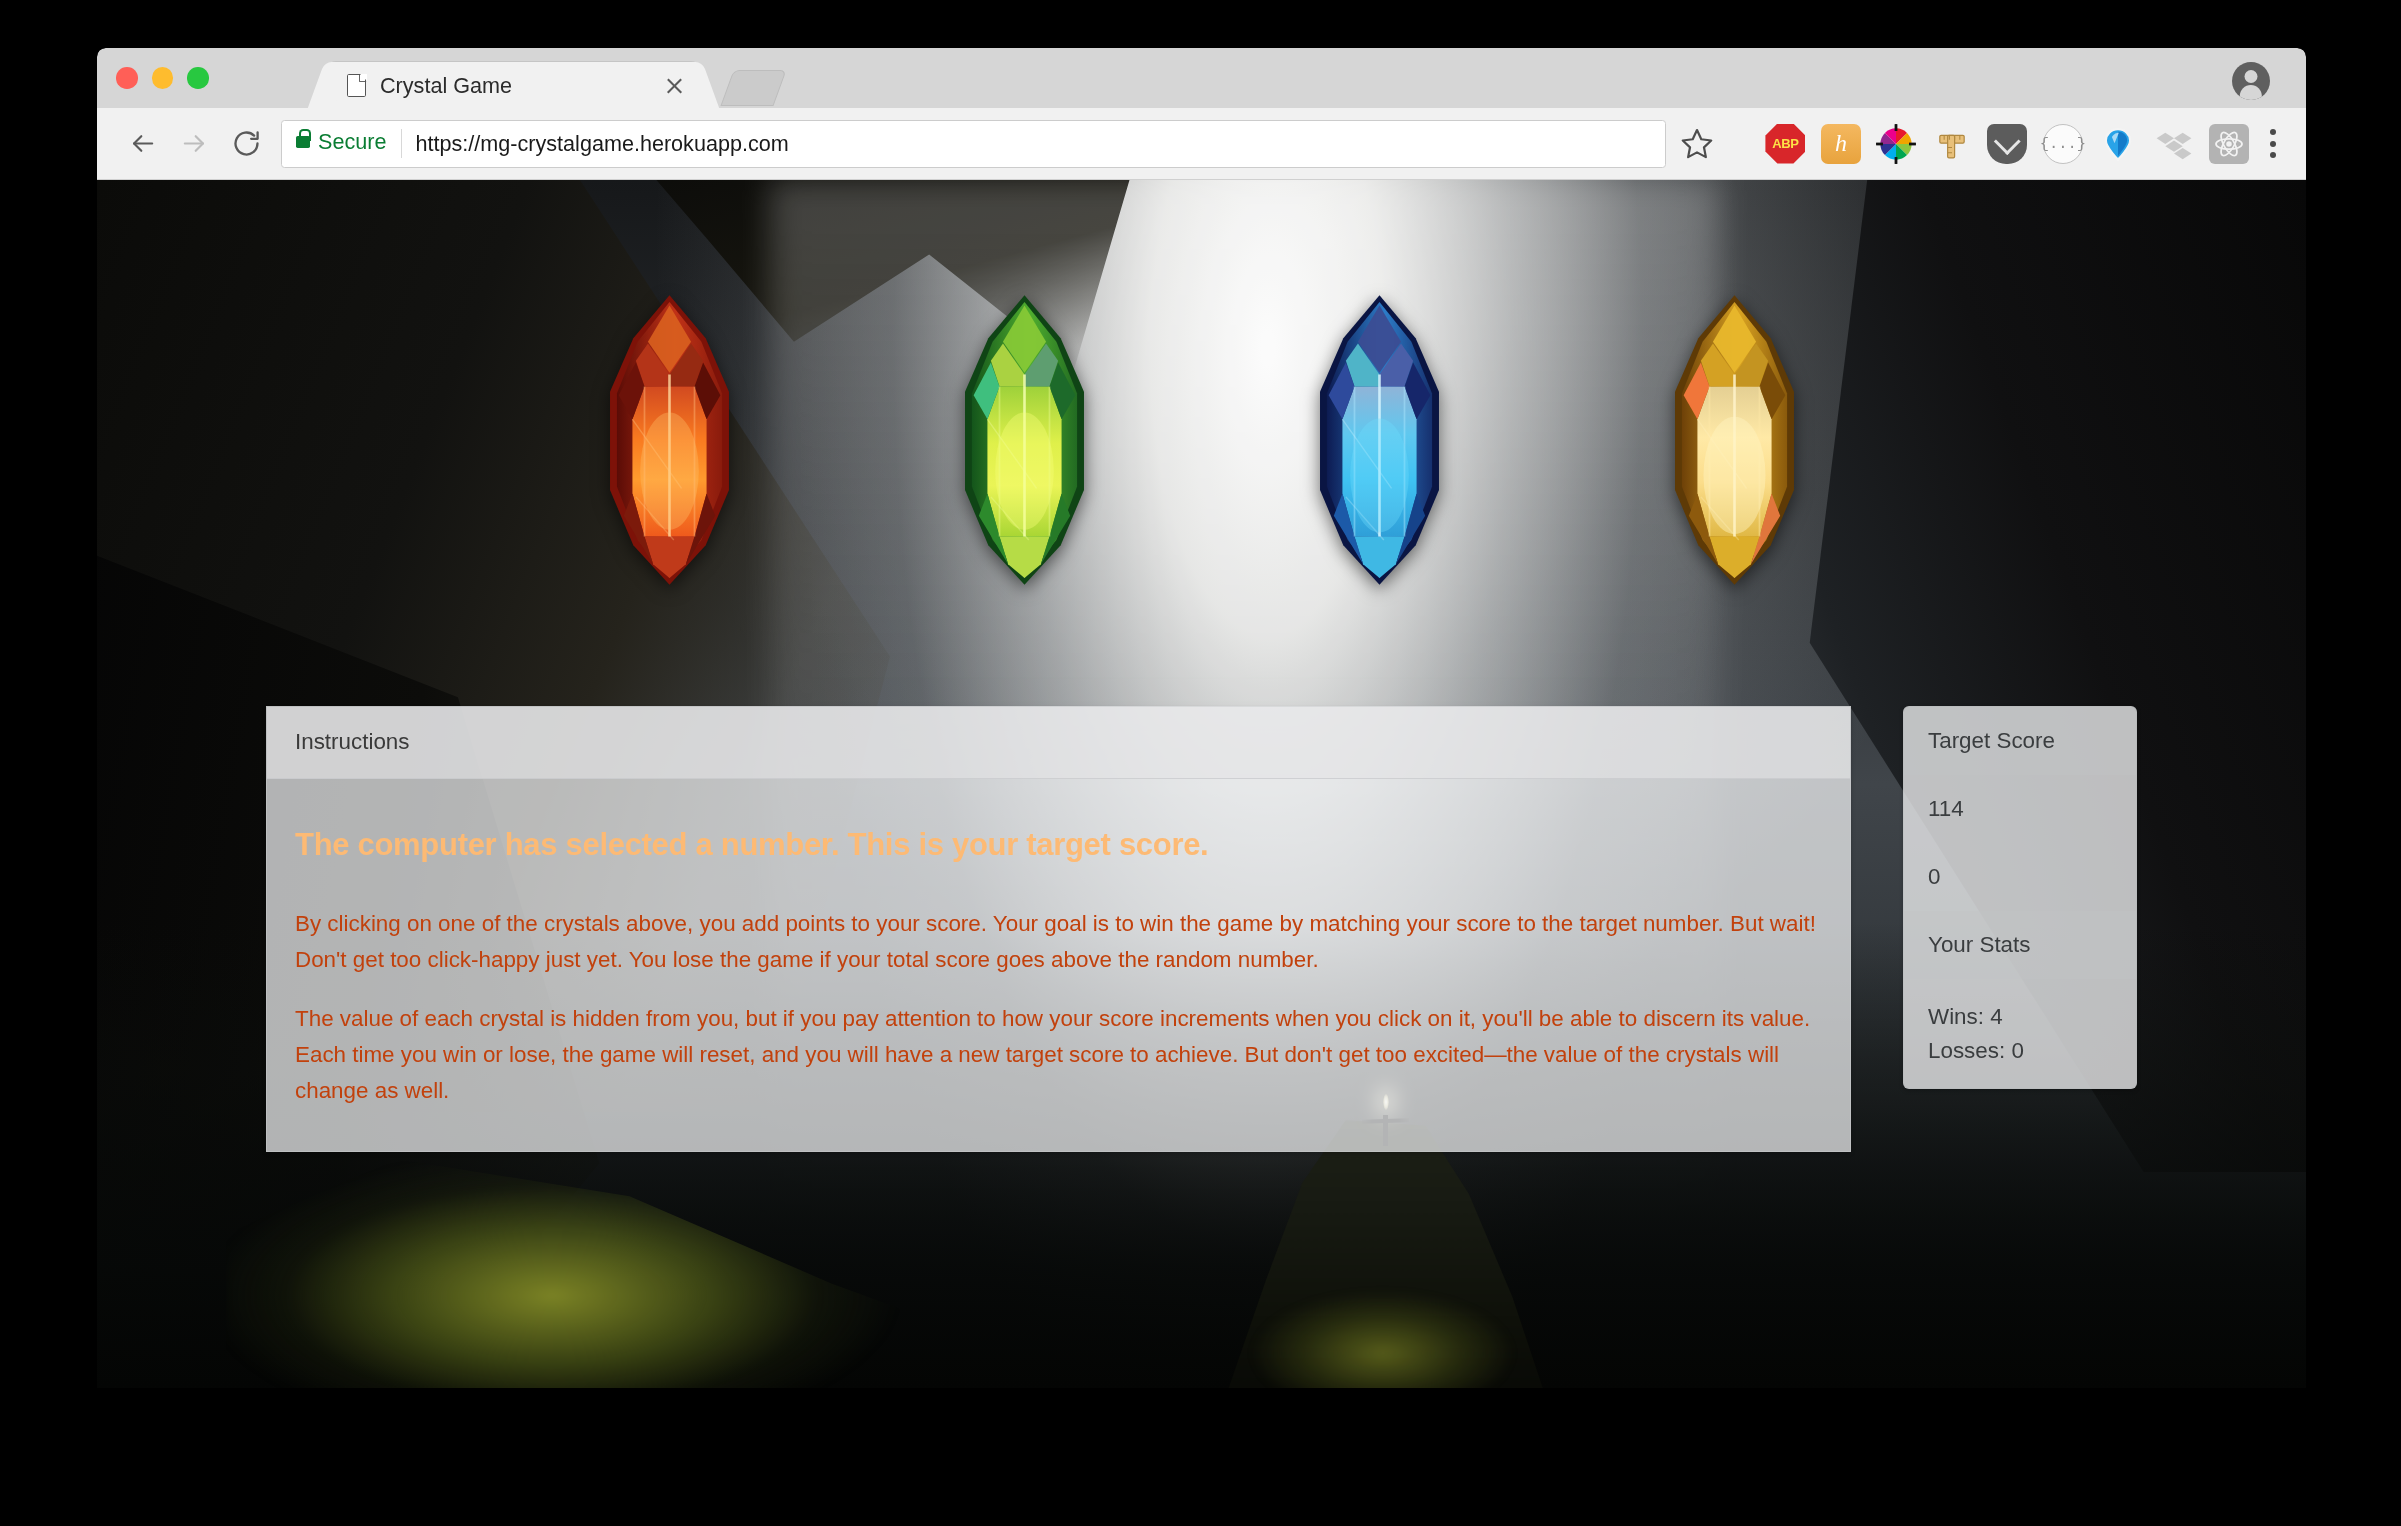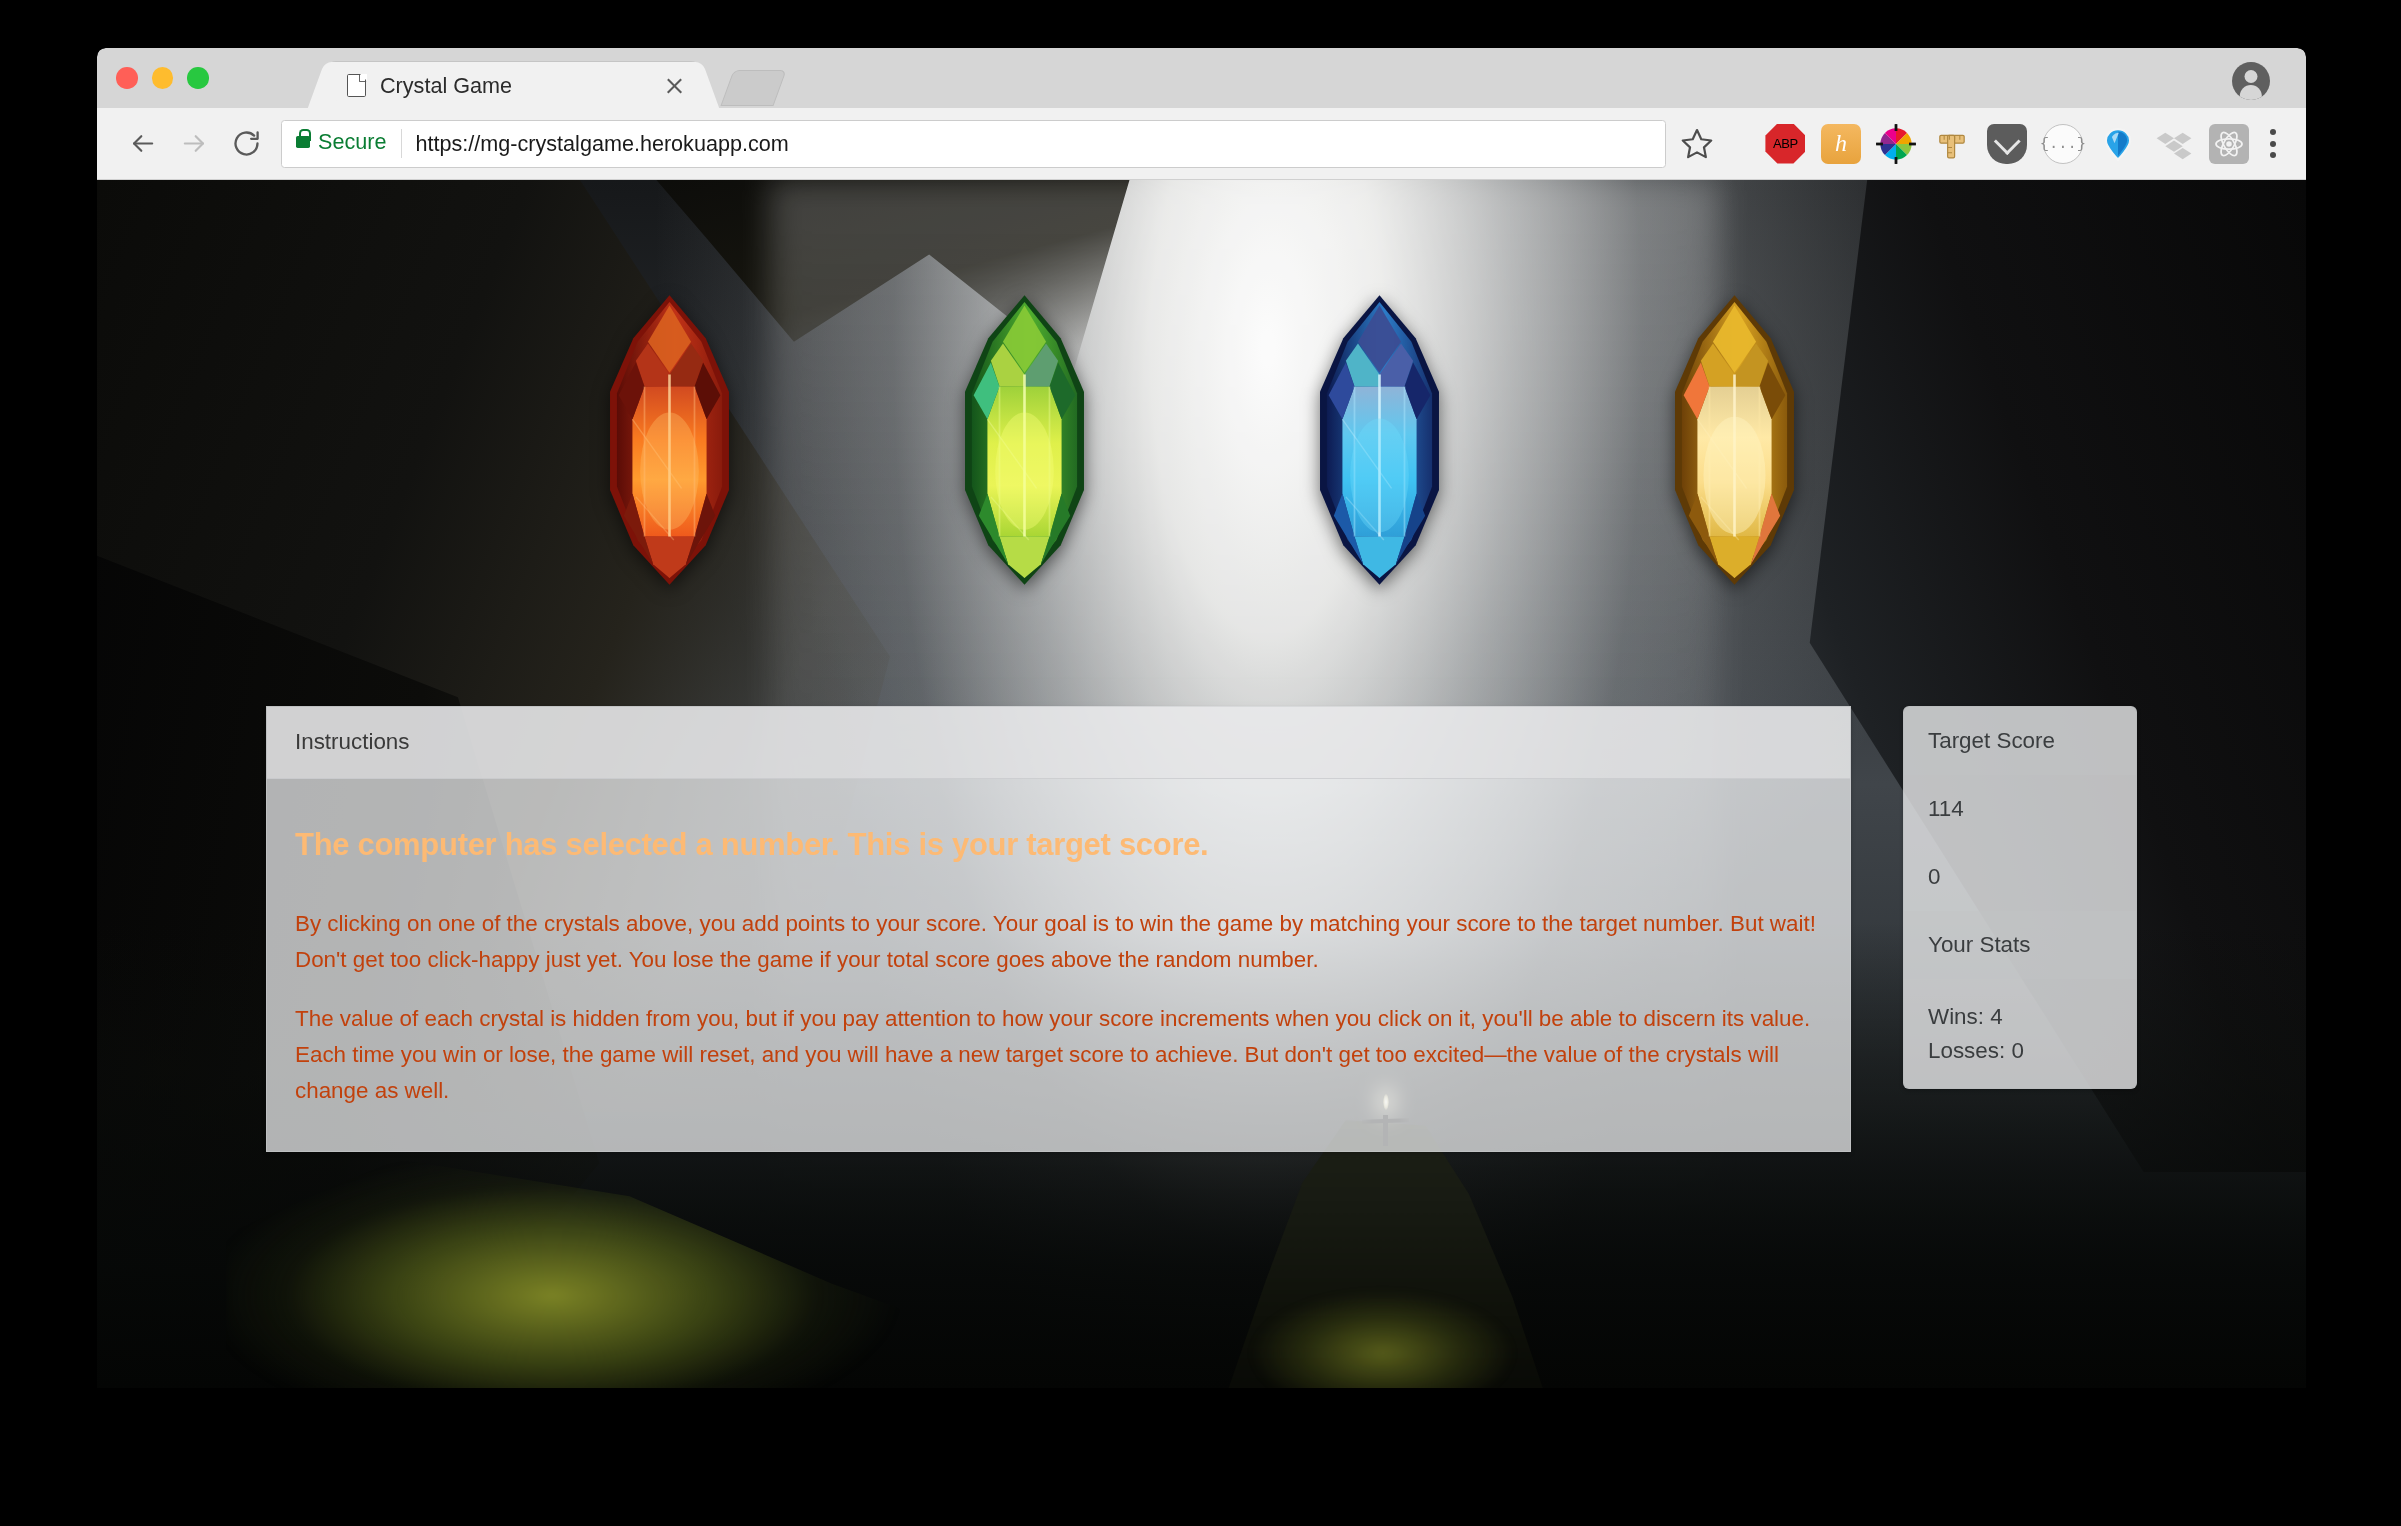--- a/index.html
+++ b/index.html
@@ -153,22 +153,22 @@
   #url-text {
     font-size: 21.6px; color: #1a1a1a; padding-left: 14px;
     white-space: nowrap;
   }
   #star-icon { width: 38px; height: 38px; flex: none; margin-right: 5.2px; }
 
   #extensions { display: flex; align-items: center; gap: 15.5px; flex: none; }
   .ext { width: 40px; height: 40px; flex: none; position: relative; }
 
   .ext-abp {
-    background: #d8262a; color: #000000;
-    font-size: 13px; font-weight: normal; letter-spacing: -0.4px;
+    background: #d8262a; color: #fde047;
+    font-size: 13px; font-weight: bold; letter-spacing: -0.4px;
     display: flex; align-items: center; justify-content: center;
     clip-path: polygon(30% 0,70% 0,100% 30%,100% 70%,70% 100%,30% 100%,0 70%,0 30%);
     margin-left: 44px;
   }
   .ext-hypothesis {
     background: linear-gradient(180deg,#f4b860,#e8a33d);
     border-radius: 7px; color: #fff;
     font-size: 24px; font-style: italic; font-family: "Liberation Serif", serif;
     display: flex; align-items: center; justify-content: center;
   }

